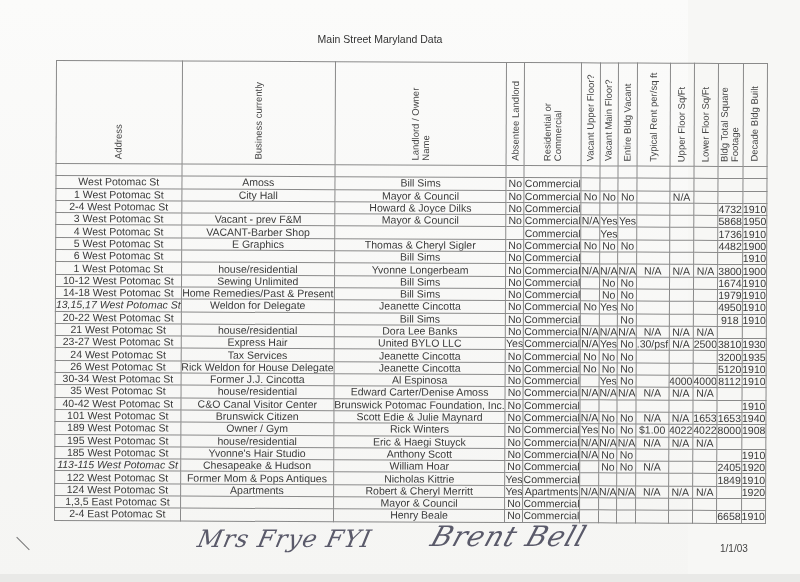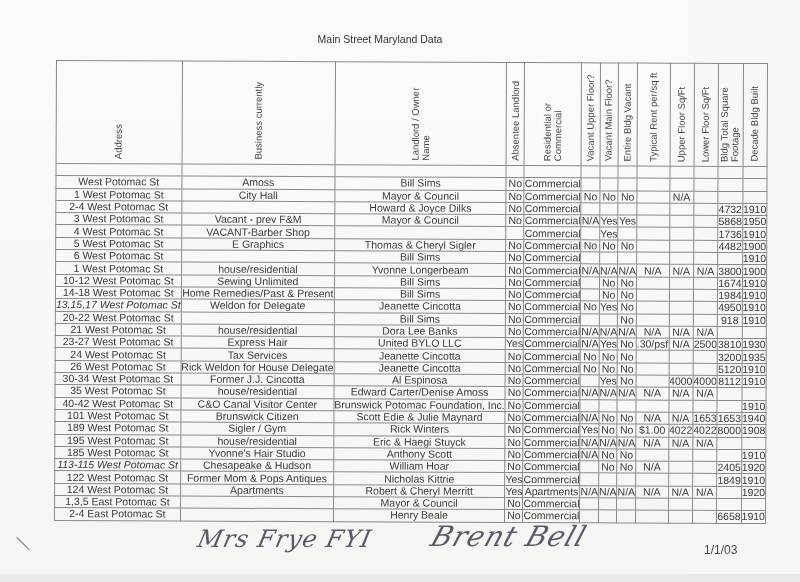--- a/index.html
+++ b/index.html
@@ -60,21 +60,21 @@
   .c5{width:25px}.c6{width:24px}.c7{width:25px}.c8{width:33px}.c9{width:42px}
   .c10{width:42px}.c11{width:36px}.c12{width:24px}
   .sig {
     position:absolute; top:525px;
     font-family:"DejaVu Serif", serif; font-style:italic;
     color:#5a5a6a; font-size:24px; letter-spacing:1px;
   }
   .sig1 { left:198px; transform:skewX(-12deg); }
   .sig2 { left:432px; transform:skewX(-18deg); font-size:28px; top:520px; }
   .date {
-    position:absolute; left:704px; top:543px; font-size:12px; color:#444;
+    position:absolute; left:720px; top:543px; font-size:10px; color:#444;
   }
   .tick {
     position:absolute; left:14px; top:543px; width:18px; height:1px;
     background:#777; transform:rotate(45deg);
   }
   .bottom-edge {
     position:absolute; left:0; top:574px; width:800px; height:8px; background:#e9e9e7;
   }
 </style>
 </head>
@@ -257,21 +257,21 @@
           <td class="c1 small">Home Remedies/Past &amp; Present</td>
           <td class="c2">Bill Sims</td>
           <td class="c3">No</td>
           <td class="c4 small">Commercial</td>
           <td class="c5"></td>
           <td class="c6">No</td>
           <td class="c7">No</td>
           <td class="c8"></td>
           <td class="c9"></td>
           <td class="c10"></td>
-          <td class="c11">1984</td>
+          <td class="c11">1979</td>
           <td class="c12">1910</td>
         </tr>
         <tr>
           <td class="c0 tiny">13,15,17 West Potomac St</td>
           <td class="c1">Weldon for Delegate</td>
           <td class="c2">Jeanette Cincotta</td>
           <td class="c3">No</td>
           <td class="c4 small">Commercial</td>
           <td class="c5">No</td>
           <td class="c6">Yes</td>
@@ -412,21 +412,21 @@
           <td class="c6">No</td>
           <td class="c7">No</td>
           <td class="c8">N/A</td>
           <td class="c9">N/A</td>
           <td class="c10">1653</td>
           <td class="c11">1653</td>
           <td class="c12">1940</td>
         </tr>
         <tr>
           <td class="c0">189 West Potomac St</td>
-          <td class="c1">Sigler / Gym</td>
+          <td class="c1">Owner / Gym</td>
           <td class="c2">Rick Winters</td>
           <td class="c3">No</td>
           <td class="c4 small">Commercial</td>
           <td class="c5">Yes</td>
           <td class="c6">No</td>
           <td class="c7">No</td>
           <td class="c8">$1.00</td>
           <td class="c9">4022</td>
           <td class="c10">4022</td>
           <td class="c11">8000</td>

